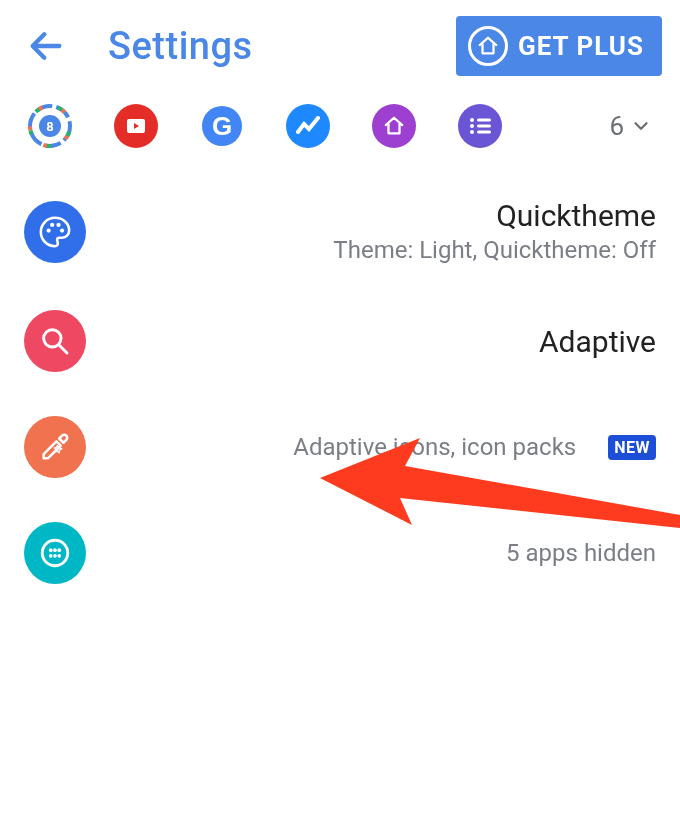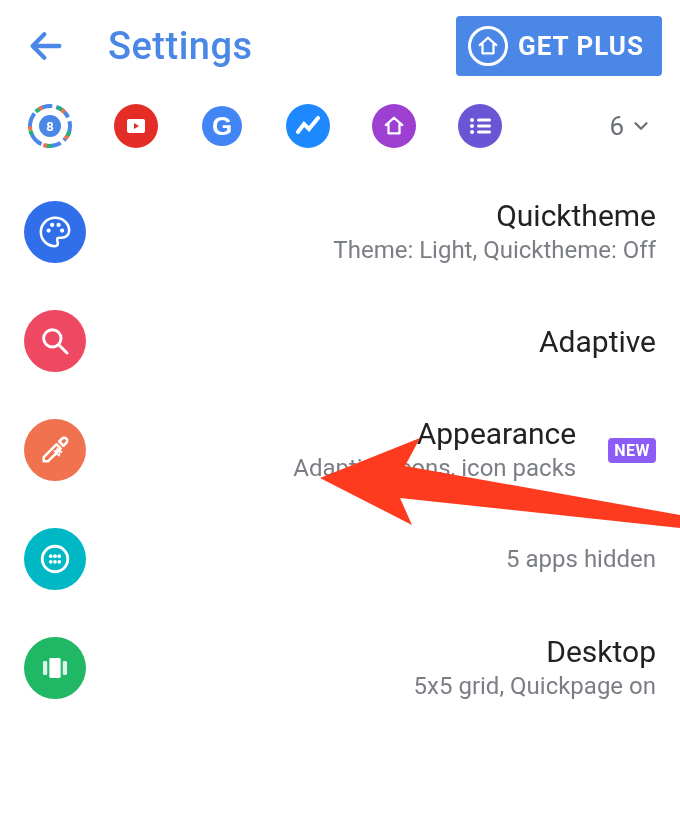--- a/index.html
+++ b/index.html
@@ -117,21 +117,21 @@
     font-size: 30px;
     font-weight: 400;
     color: #222;
   }
   .row-sub {
     font-size: 24px;
     color: #7b7f85;
     line-height: 1.3;
   }
   .badge {
-    background: #8b5cf6;
+    background: #1d4ed8;
     color: #fff;
     font-size: 16px;
     font-weight: 700;
     padding: 3px 6px;
     border-radius: 4px;
     letter-spacing: 0.5px;
   }
 
   
   .arrow-overlay {
@@ -244,21 +244,20 @@
 
   <div class="row">
     <div class="row-icon" style="background:#f0724f">
       <svg width="34" height="34" viewBox="0 0 24 24" fill="none">
         <path d="M4 17l9-9 3 3-9 9H4v-3z" stroke="#fff" stroke-width="1.8" stroke-linejoin="round"></path>
         <path d="M15 6l3 3 2-2c.8-.8.8-2.2 0-3s-2.2-.8-3 0l-2 2z" stroke="#fff" stroke-width="1.8" stroke-linejoin="round"></path>
         <path d="M6 6l2-3 2 3 3 1-3 2v3l-2-2-3 1 1-3-2-2 2 0z" stroke="#fff" stroke-width="1.5" stroke-linejoin="round" transform="translate(9 9) scale(0.6)"></path>
       </svg>
     </div>
     <div class="row-text">
-      <div class="row-title">Appearance</div>
       <div class="row-sub">Adaptive icons, icon packs</div>
     </div>
     <span class="badge">NEW</span>
   </div>
 
   <div class="row">
     <div class="row-icon" style="background:#00b7c5">
       <svg width="34" height="34" viewBox="0 0 24 24" fill="none">
         <circle cx="12" cy="12" r="9" stroke="#fff" stroke-width="2"></circle>
         <circle cx="9" cy="10" r="1.3" fill="#fff"></circle>
@@ -267,31 +266,18 @@
         <circle cx="9" cy="14" r="1.3" fill="#fff"></circle>
           <circle cx="12" cy="14" r="1.3" fill="#fff"></circle>
           <circle cx="15" cy="14" r="1.3" fill="#fff"></circle>
       </svg>
     </div>
     <div class="row-text">
       <div class="row-sub">5 apps hidden</div>
     </div>
   </div>
 
-  <div class="row">
-    <div class="row-icon" style="background:#20b765">
-      <svg width="34" height="34" viewBox="0 0 24 24" fill="none">
-        <rect x="8" y="5" width="8" height="14" rx="1" fill="#fff"></rect>
-        <rect x="3.5" y="7" width="3" height="10" rx="1" fill="#fff" opacity=".85"></rect>
-        <rect x="17.5" y="7" width="3" height="10" rx="1" fill="#fff" opacity=".85"></rect>
-      </svg>
-    </div>
-    <div class="row-text">
-      <div class="row-title">Desktop</div>
-      <div class="row-sub">5x5 grid, Quickpage on</div>
-    </div>
-  </div>
 
 </div>
 
 <svg class="arrow-overlay" width="680" height="833">
   <polygon points="320,478 420,438 405,466 680,515 680,528 400,498 412,525" fill="#ff3b1f"></polygon>
 </svg>
 
 </body></html>

